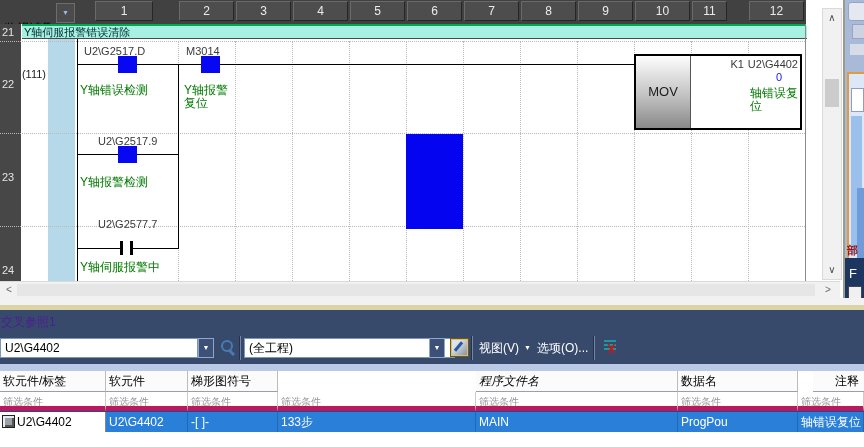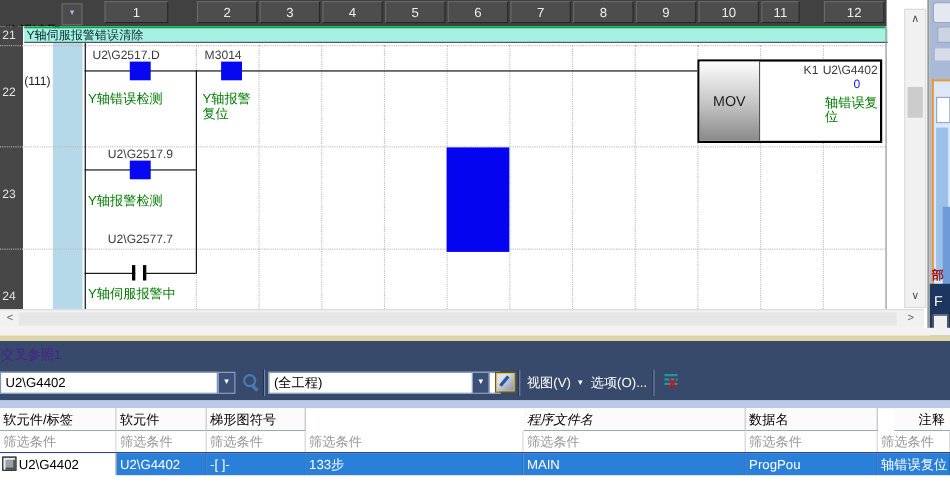--- a/index.html
+++ b/index.html
@@ -72,22 +72,22 @@
   .mag-handle{position:absolute;left:11px;top:11px;width:3px;height:7px;background:#4a7ab2;transform:rotate(-45deg);}
   .set-icon{position:absolute;left:0;top:0;width:17px;height:17px;background:linear-gradient(135deg,#dfe3ea 30%,#7e8aa0);
             border:1px solid #6a5a20;box-shadow:inset 0 0 0 1px #e0c066;}
   .set-wrench{position:absolute;left:7px;top:3px;width:3px;height:11px;background:#2858a0;transform:rotate(40deg);}
   .clr-bar{position:absolute;left:1px;width:12px;height:2px;background:#1a9aa0;}
   .clr-x{position:absolute;left:4px;top:3px;color:#d01414;font-size:13px;font-weight:bold;line-height:13px;}
   .lightstrip{left:0;top:364px;width:864px;height:7px;background:#bac9e6;}
   
   .th{top:371px;height:21px;background:#fbfbfb;border-right:1px solid #b9bdc2;border-bottom:1px solid #9aa0a8;
       box-sizing:border-box;color:#000;font-size:12px;line-height:20px;padding-left:3px;white-space:nowrap;overflow:hidden;}
-  .tf{top:392px;height:20px;background:#ffffff;border-right:1px solid #cbcbcb;border-bottom:1px solid #be185d;
-      box-sizing:border-box;color:#979797;font-size:12px;line-height:19px;padding-left:3px;white-space:nowrap;overflow:hidden;}
+  .tf{top:392px;height:20px;background:#ffffff;border-right:1px solid #cbcbcb;border-bottom:6px solid #be185d;
+      box-sizing:border-box;color:#979797;font-size:10px;line-height:19px;padding-left:3px;white-space:nowrap;overflow:hidden;}
   .rowborder{left:0;top:411px;width:864px;height:1px;background:#1a4c8e;}
   .td{top:412px;height:20px;background:#2a80d8;border-right:1px solid rgba(0,0,0,0.18);box-sizing:border-box;
       color:#fff;font-size:12px;line-height:20px;padding-left:3px;white-space:nowrap;overflow:hidden;}
   .td-white{top:412px;height:20px;background:#ffffff;border-right:1px solid #888;box-sizing:border-box;
             color:#000;font-size:12px;line-height:20px;white-space:nowrap;overflow:hidden;}
   .chip{position:absolute;left:2px;top:3px;width:13px;height:13px;background:#9aa0a8;border:1px solid #222;
         box-sizing:border-box;box-shadow:inset 2px 2px 0 #e8ecf0,inset -2px -2px 0 #555;}
 </style>
 </head>
 <body>
@@ -156,21 +156,21 @@
     <div class="abs" style="left:98px;top:15px;width:48px;text-align:right;font-size:11px;color:#1414ff;">0</div>
     <div class="abs cmt" style="left:114px;top:31px;width:48px;">轴错误复位</div>
   </div>
 
   <div class="abs bline" style="left:77px;top:154px;width:101px;height:1px;"></div>
   <div class="abs dev" style="left:98px;top:135px;">U2\G2517.9</div>
   <div class="abs onsq" style="left:118px;top:146px;width:19px;height:17px;"></div>
   <div class="abs cmt" style="left:80px;top:176px;width:96px;">Y轴报警检测</div>
 
   <div class="abs bline" style="left:77px;top:248px;width:101px;height:1px;"></div>
-  <div class="abs dev" style="left:98px;top:212px;">U2\G2577.7</div>
+  <div class="abs dev" style="left:98px;top:218px;">U2\G2577.7</div>
   <div class="abs" style="left:120px;top:241px;width:14px;height:14px;">
     <div class="abs" style="left:3px;top:6px;width:8px;height:3px;background:#fff;"></div>
     <div class="abs bline" style="left:0;top:0;width:3px;height:14px;"></div>
     <div class="abs bline" style="left:10px;top:0;width:3px;height:14px;"></div>
   </div>
   <div class="abs cmt" style="left:80px;top:261px;width:104px;">Y轴伺服报警中</div>
 
   <div class="abs cursor-cell"></div>
 
   <div class="abs vsb">

